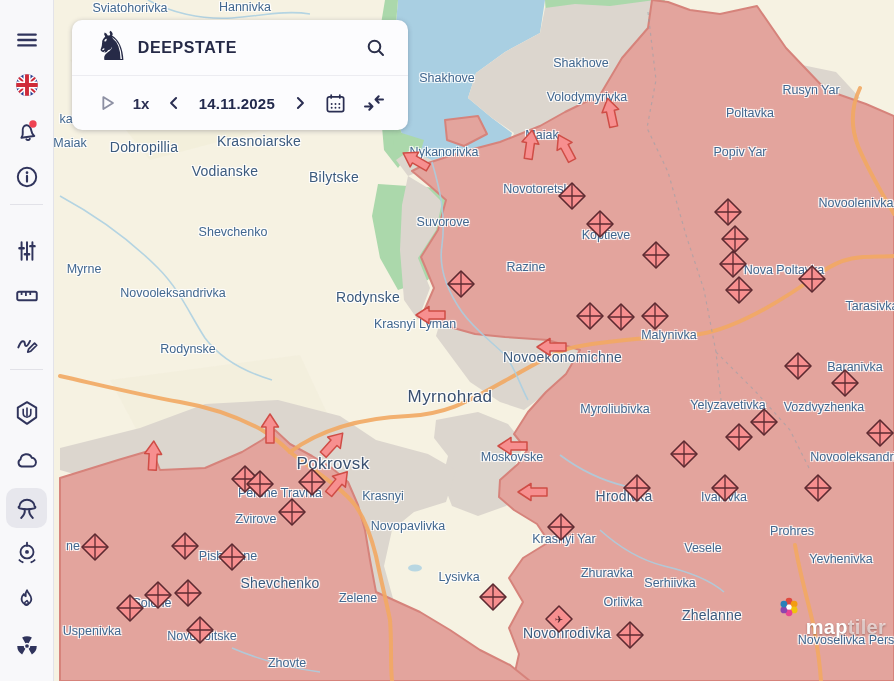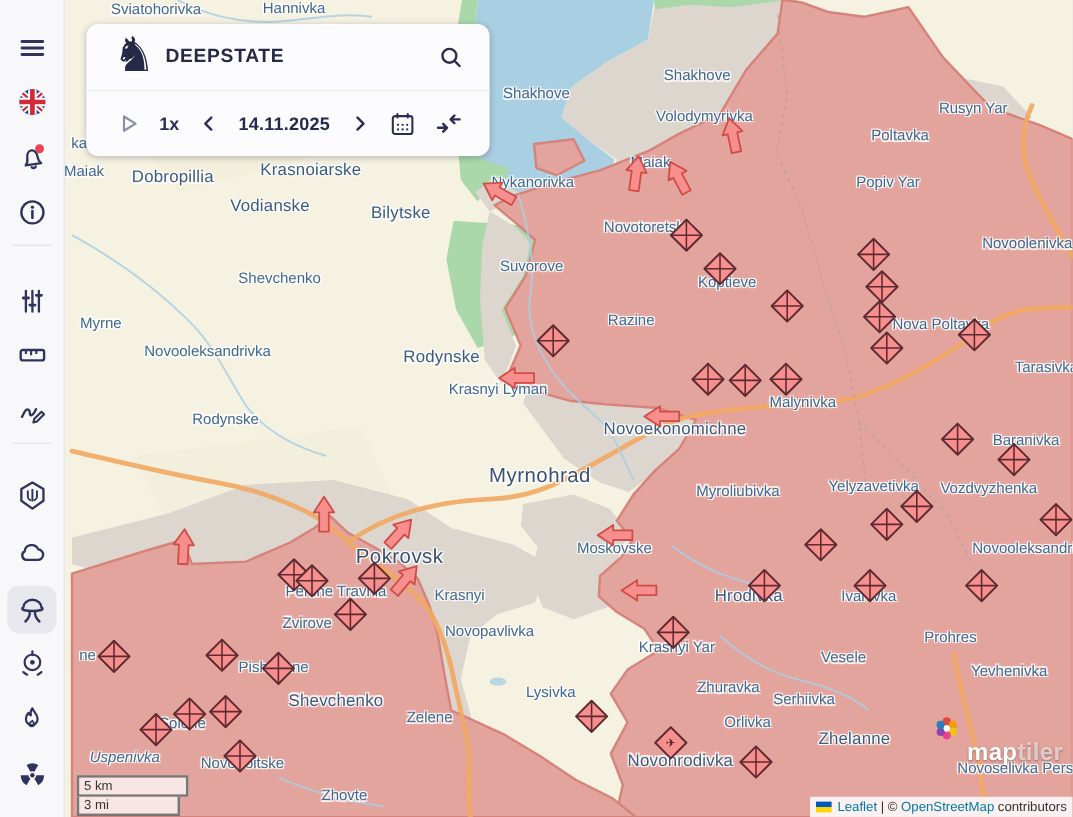--- a/index.html
+++ b/index.html
@@ -176,21 +176,21 @@
       <span class="mlabel village" style="left: 703px; top: 548px;">Vesele</span>
       <span class="mlabel village" style="left: 792px; top: 511px; margin-top: 20px;">Prohres</span>
       <span class="mlabel village" style="left: 841px; top: 559px;">Yevhenivka</span>
       <span class="mlabel village" style="left: 73px; top: 546px;">ne</span>
       <span class="mlabel village" style="left: 228px; top: 556px;">Pishchane</span>
       <span class="mlabel village" style="left: 233px; top: 232px;">Shevchenko</span>
       <span class="mlabel town" style="left: 280px; top: 583px;">Shevchenko</span>
       <span class="mlabel village" style="left: 358px; top: 598px;">Zelene</span>
       <span class="mlabel village" style="left: 459px; top: 577px;">Lysivka</span>
       <span class="mlabel village" style="left: 152px; top: 603px;">Solone</span>
-      <span class="mlabel village" style="left: 104px; top: 631px; font-style: italic;">Uspenivka</span>
+      <span class="mlabel village" style="left: 92px; top: 631px;">Uspenivka</span>
       <span class="mlabel village" style="left: 202px; top: 636px;">Novotroitske</span>
       <span class="mlabel village" style="left: 287px; top: 663px;">Zhovte</span>
       <span class="mlabel village" style="left: 607px; top: 573px;">Zhuravka</span>
       <span class="mlabel village" style="left: 670px; top: 583px;">Serhiivka</span>
       <span class="mlabel village" style="left: 623px; top: 602px;">Orlivka</span>
       <span class="mlabel town" style="left: 712px; top: 615px;">Zhelanne</span>
       <span class="mlabel town" style="left: 567px; top: 633px;">Novohrodivka</span>
       <span class="mlabel village" style="left: 853px; top: 640px;">Novoselivka Persha</span>
       <span class="mlabel village" style="left: 640px; top: 666px; margin-top: 34px;">Mykolaivka</span>
     </div>
@@ -410,40 +410,28 @@
       <button class="pr2-btn">
         <svg width="24" height="24" viewBox="0 0 24 24">
           <path d="M3,15.5 h7.5 M10.5,15.5 l-3.2,-3.2 M10.5,15.5 l-3.2,3.2" fill="none" stroke="#2a2e52" stroke-width="2" stroke-linecap="round" stroke-linejoin="round"></path>
           <path d="M21,8.5 h-7.5 M13.5,8.5 l3.2,-3.2 M13.5,8.5 l3.2,3.2" fill="none" stroke="#2a2e52" stroke-width="2" stroke-linecap="round" stroke-linejoin="round"></path>
         </svg>
       </button>
     </div>
   </div>
 
 
-  <div class="scalebar">
-    <div class="scale-km">5 km</div>
-    <div class="scale-mi">3 mi</div>
-  </div>
 
   <div class="maptiler">
     <svg width="26" height="26" viewBox="0 0 26 26">
       <circle cx="13" cy="7.2" r="3.4" fill="#e0493f"></circle>
       <circle cx="18.1" cy="10.1" r="3.4" fill="#f39c12"></circle>
       <circle cx="18.1" cy="15.9" r="3.4" fill="#f1c40f"></circle>
       <circle cx="13" cy="18.8" r="3.4" fill="#e84393"></circle>
       <circle cx="7.9" cy="15.9" r="3.4" fill="#8e44ad"></circle>
       <circle cx="7.9" cy="10.1" r="3.4" fill="#2980b9"></circle>
       <circle cx="13" cy="13" r="2.6" fill="#fff"></circle>
     </svg>
     <span class="mt-text"><span>map</span><span class="tiler">tiler</span></span>
   </div>
 
-  <div class="attribution">
-    <span class="ua-flag"></span>
-    <a href="#">Leaflet</a>
-    <span>|</span>
-    <span>©</span>
-    <a href="#">OpenStreetMap</a>
-    <span>contributors</span>
-  </div>
 
 </div>
 
 </body></html>

